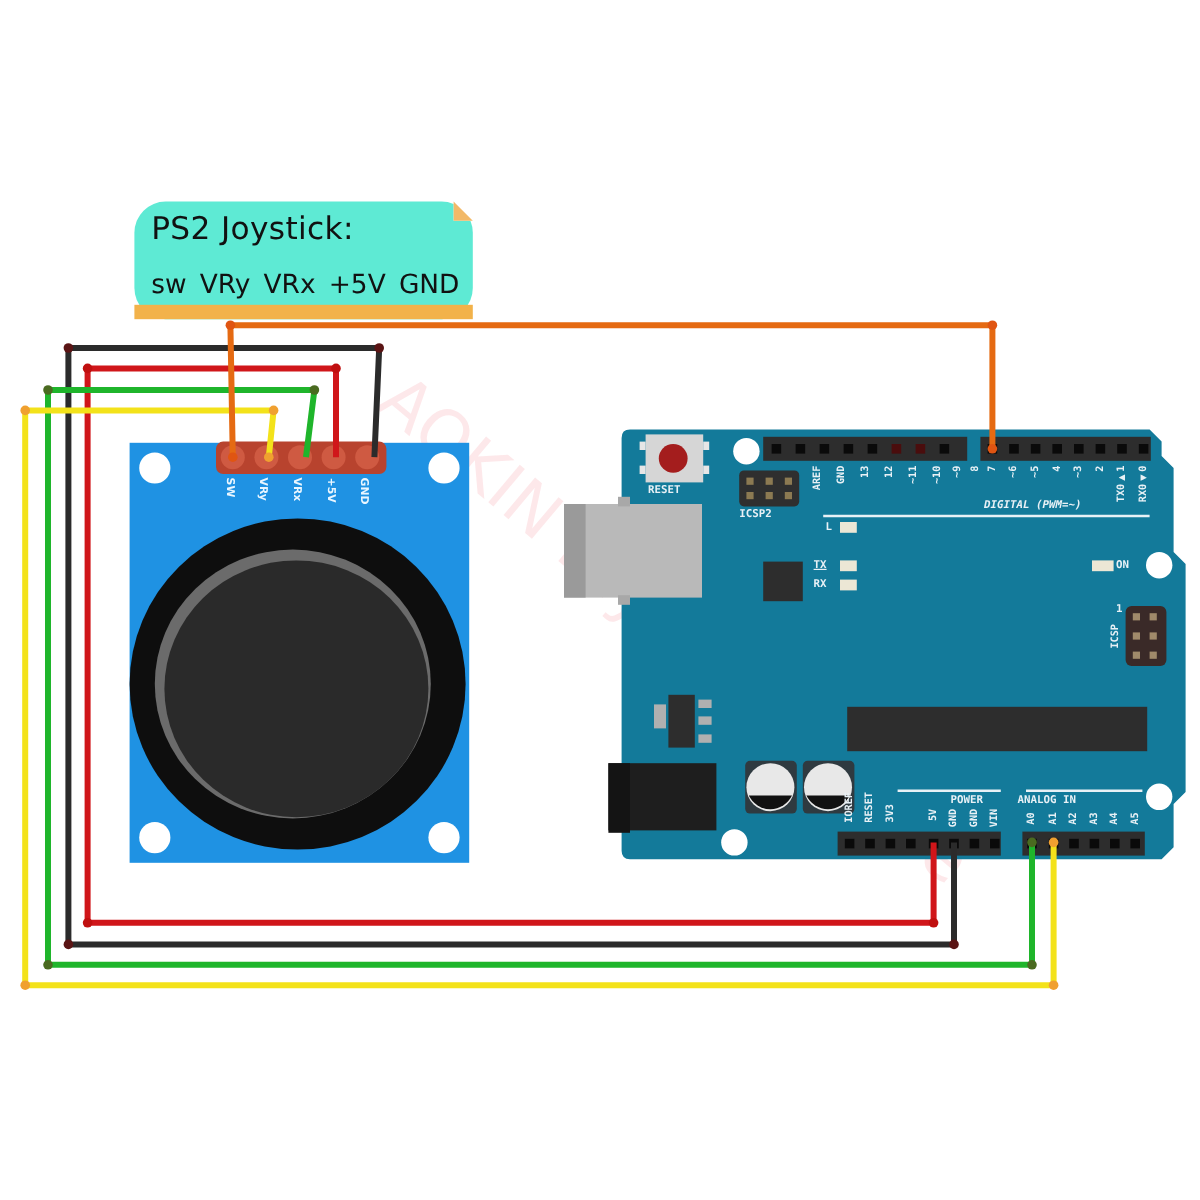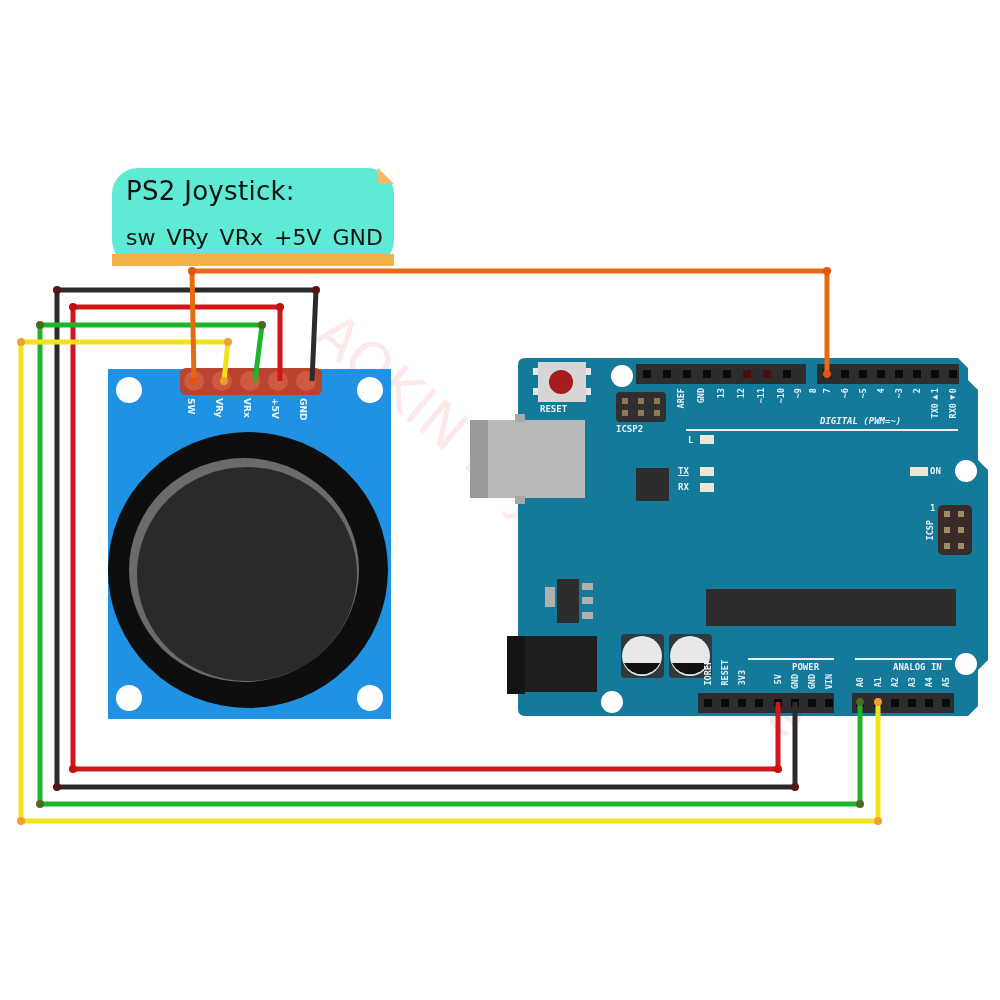--- a/index.html
+++ b/index.html
@@ -228,21 +228,21 @@
 
   <div class="lbl" style="left:688px;top:435px;">L</div>
   <div class="lbl" style="left:678px;top:466px;text-decoration:underline;">TX</div>
   <div class="lbl" style="left:678px;top:482px;">RX</div>
   <div class="lbl" style="left:930px;top:466px;">ON</div>
 
   <div class="lbl" style="left:930px;top:503px;">1</div>
   <div class="vlbl" style="left:925px;top:520px;">ICSP</div>
 
   <div class="lbl" style="left:768px;top:662px;margin-left:24px;">POWER</div>
-  <div class="lbl" style="left:893px;top:662px;">ANALOG IN</div>
+  <div class="lbl" style="left:848px;top:662px;">ANALOG IN</div>
 
   <div class="vlbl" style="left:703px;top:660px;">IOREF</div>
   <div class="vlbl" style="left:720px;top:660px;">RESET</div>
   <div class="vlbl" style="left:737px;top:670px;">3V3</div>
   <div class="vlbl" style="left:773px;top:674px;">5V</div>
   <div class="vlbl" style="left:790px;top:674px;">GND</div>
   <div class="vlbl" style="left:807px;top:674px;">GND</div>
   <div class="vlbl" style="left:824px;top:674px;">VIN</div>
 
   <div class="vlbl" style="left:855px;top:677px;">A0</div>

